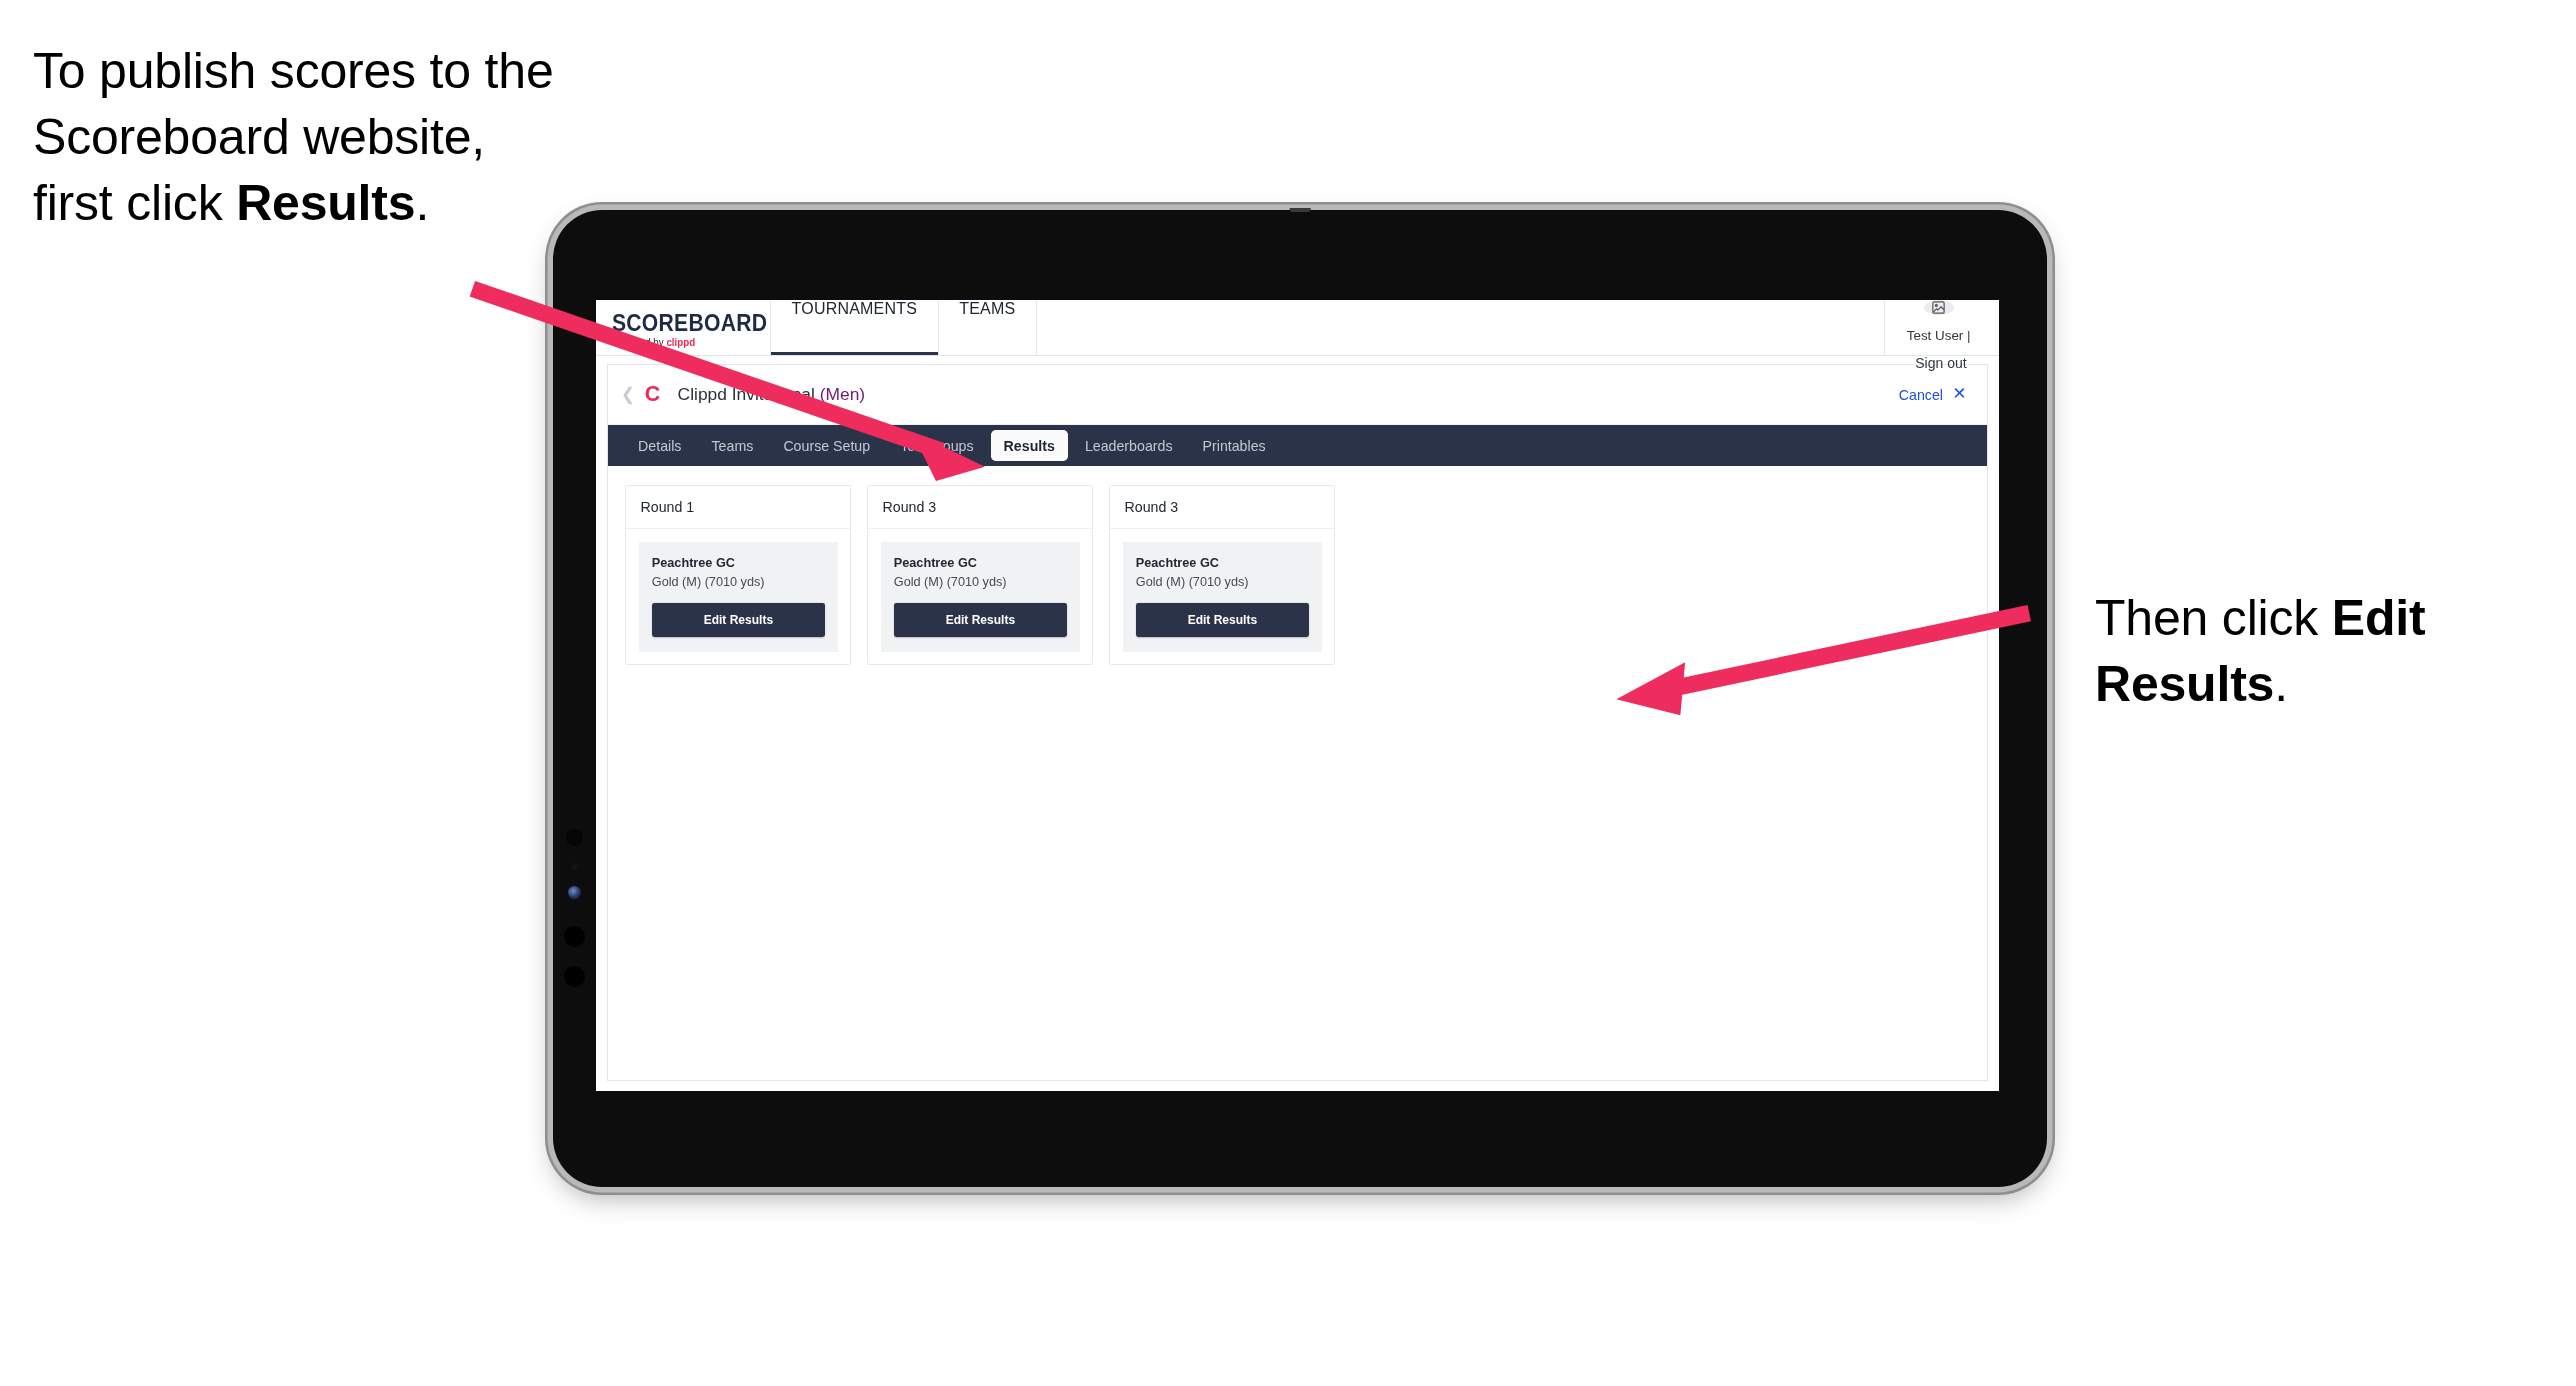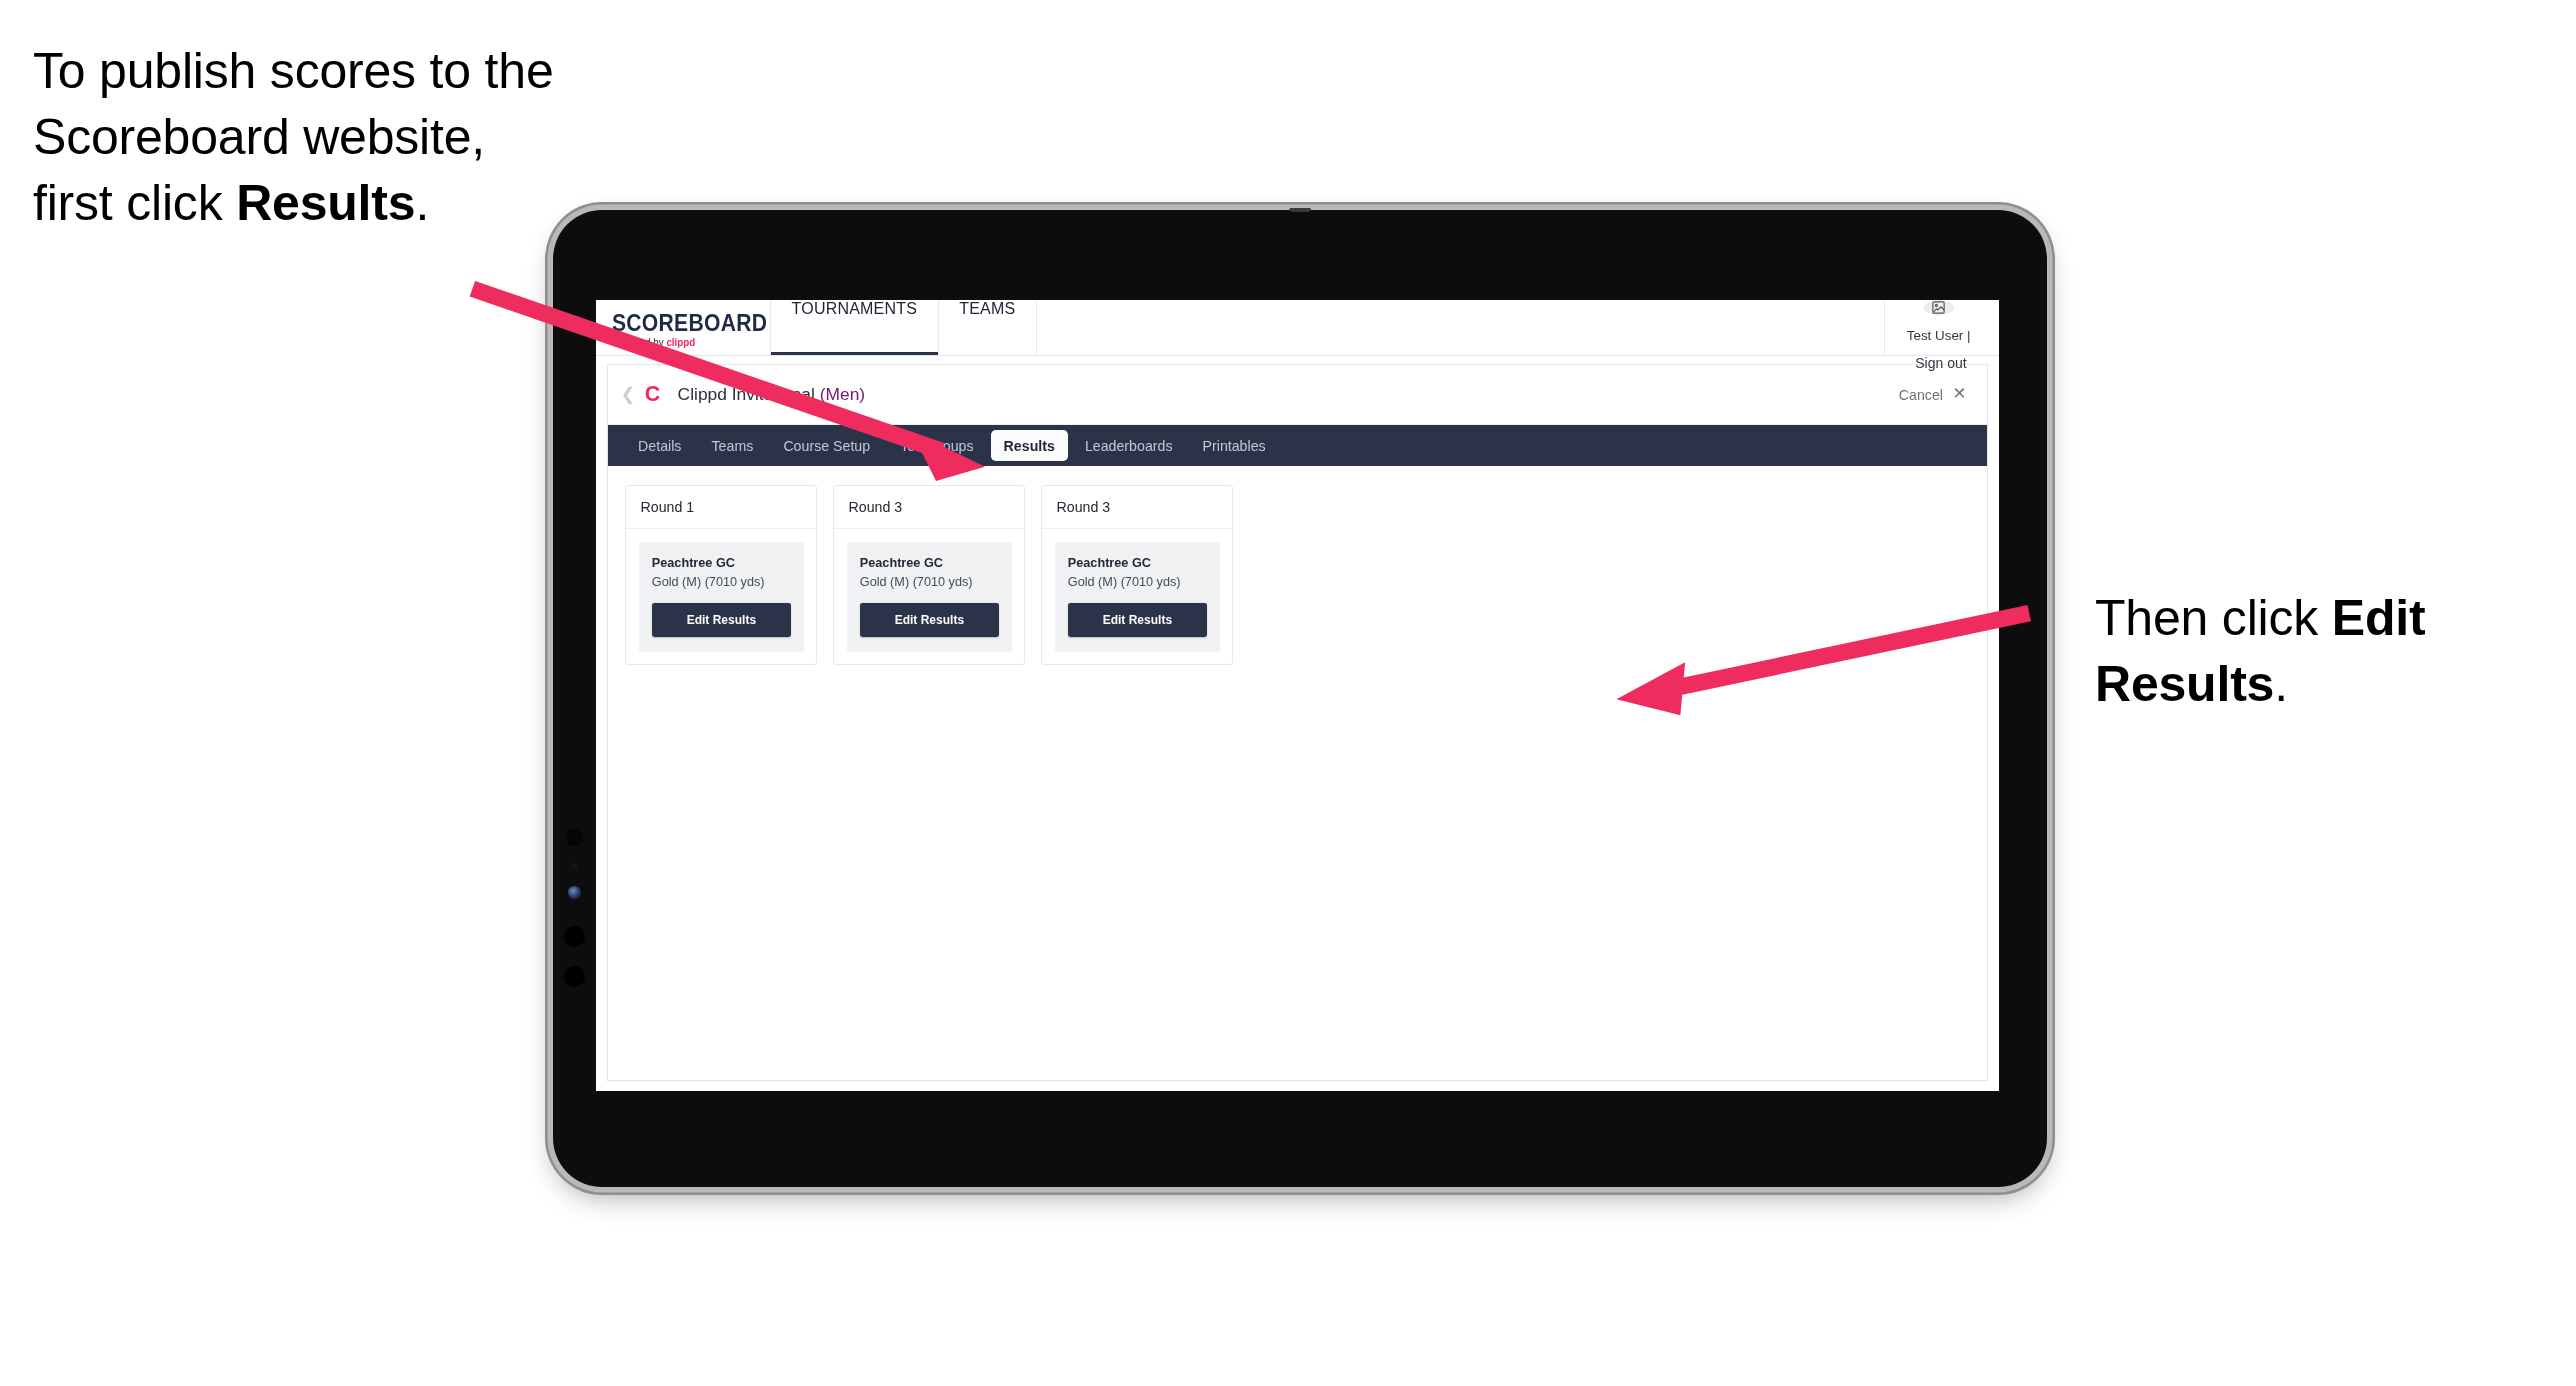--- a/index.html
+++ b/index.html
@@ -195,21 +195,21 @@
     font-family: "Liberation Sans", sans-serif;
   }
   #tournament-title {
     font-size: 17.4px;
     color: #2c323c;
   }
   #tournament-title .suffix { color: #701a75; }
   #page-header-spacer { flex: 1; }
   #cancel-button {
     display: flex; align-items: center; gap: 9.5px;
-    font-size: 14.2px; color: #737373; cursor: pointer;
+    font-size: 14.2px; color: #1d4ed8; cursor: pointer;
   }
   #cancel-x { font-size: 16.6px; line-height: 1; }
 
   
   #subtab-bar {
     height: 41px;
     background: #2b3349;
     display: flex;
     align-items: center;
     padding: 0 17.4px;
@@ -232,21 +232,21 @@
   
   #rounds-area {
     flex: 1;
     padding: 19px 17.4px;
     display: flex;
     gap: 16px;
     align-items: flex-start;
     background: #ffffff;
   }
   .round-card {
-    width: 192px;
+    width: 226px;
     background: #ffffff;
     border: 0.8px solid #e6e8ec;
     border-radius: 2.4px;
     box-sizing: border-box;
   }
   .round-card-header {
     height: 42px;
     display: flex;
     align-items: center;
     padding: 0 14.2px;

